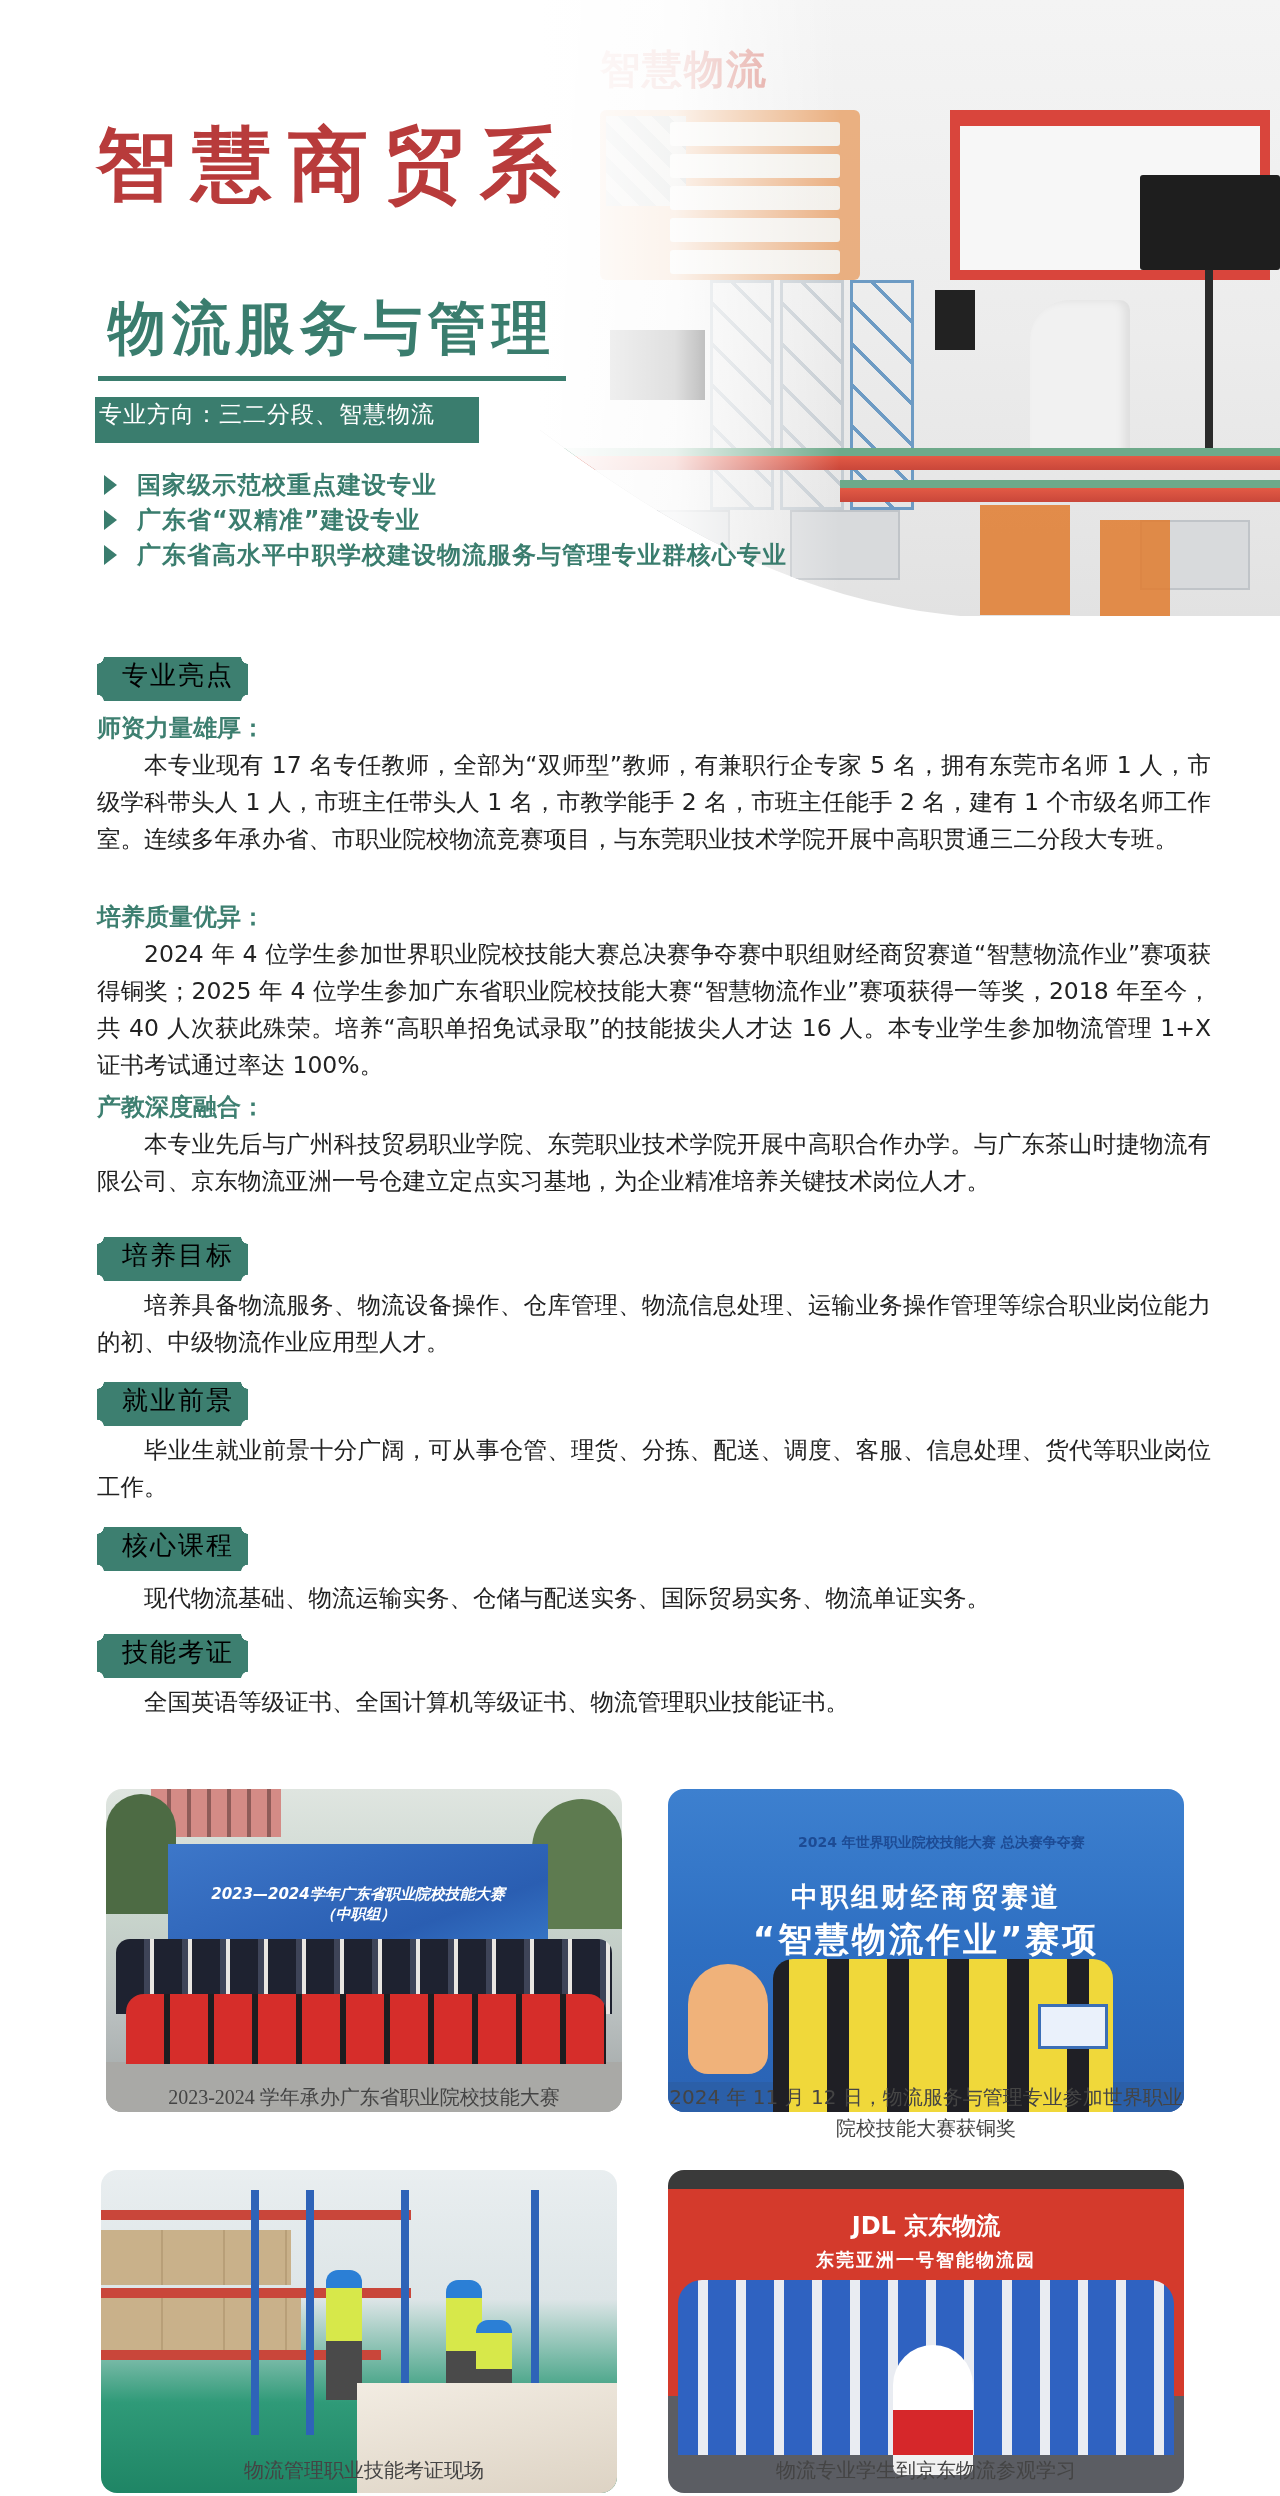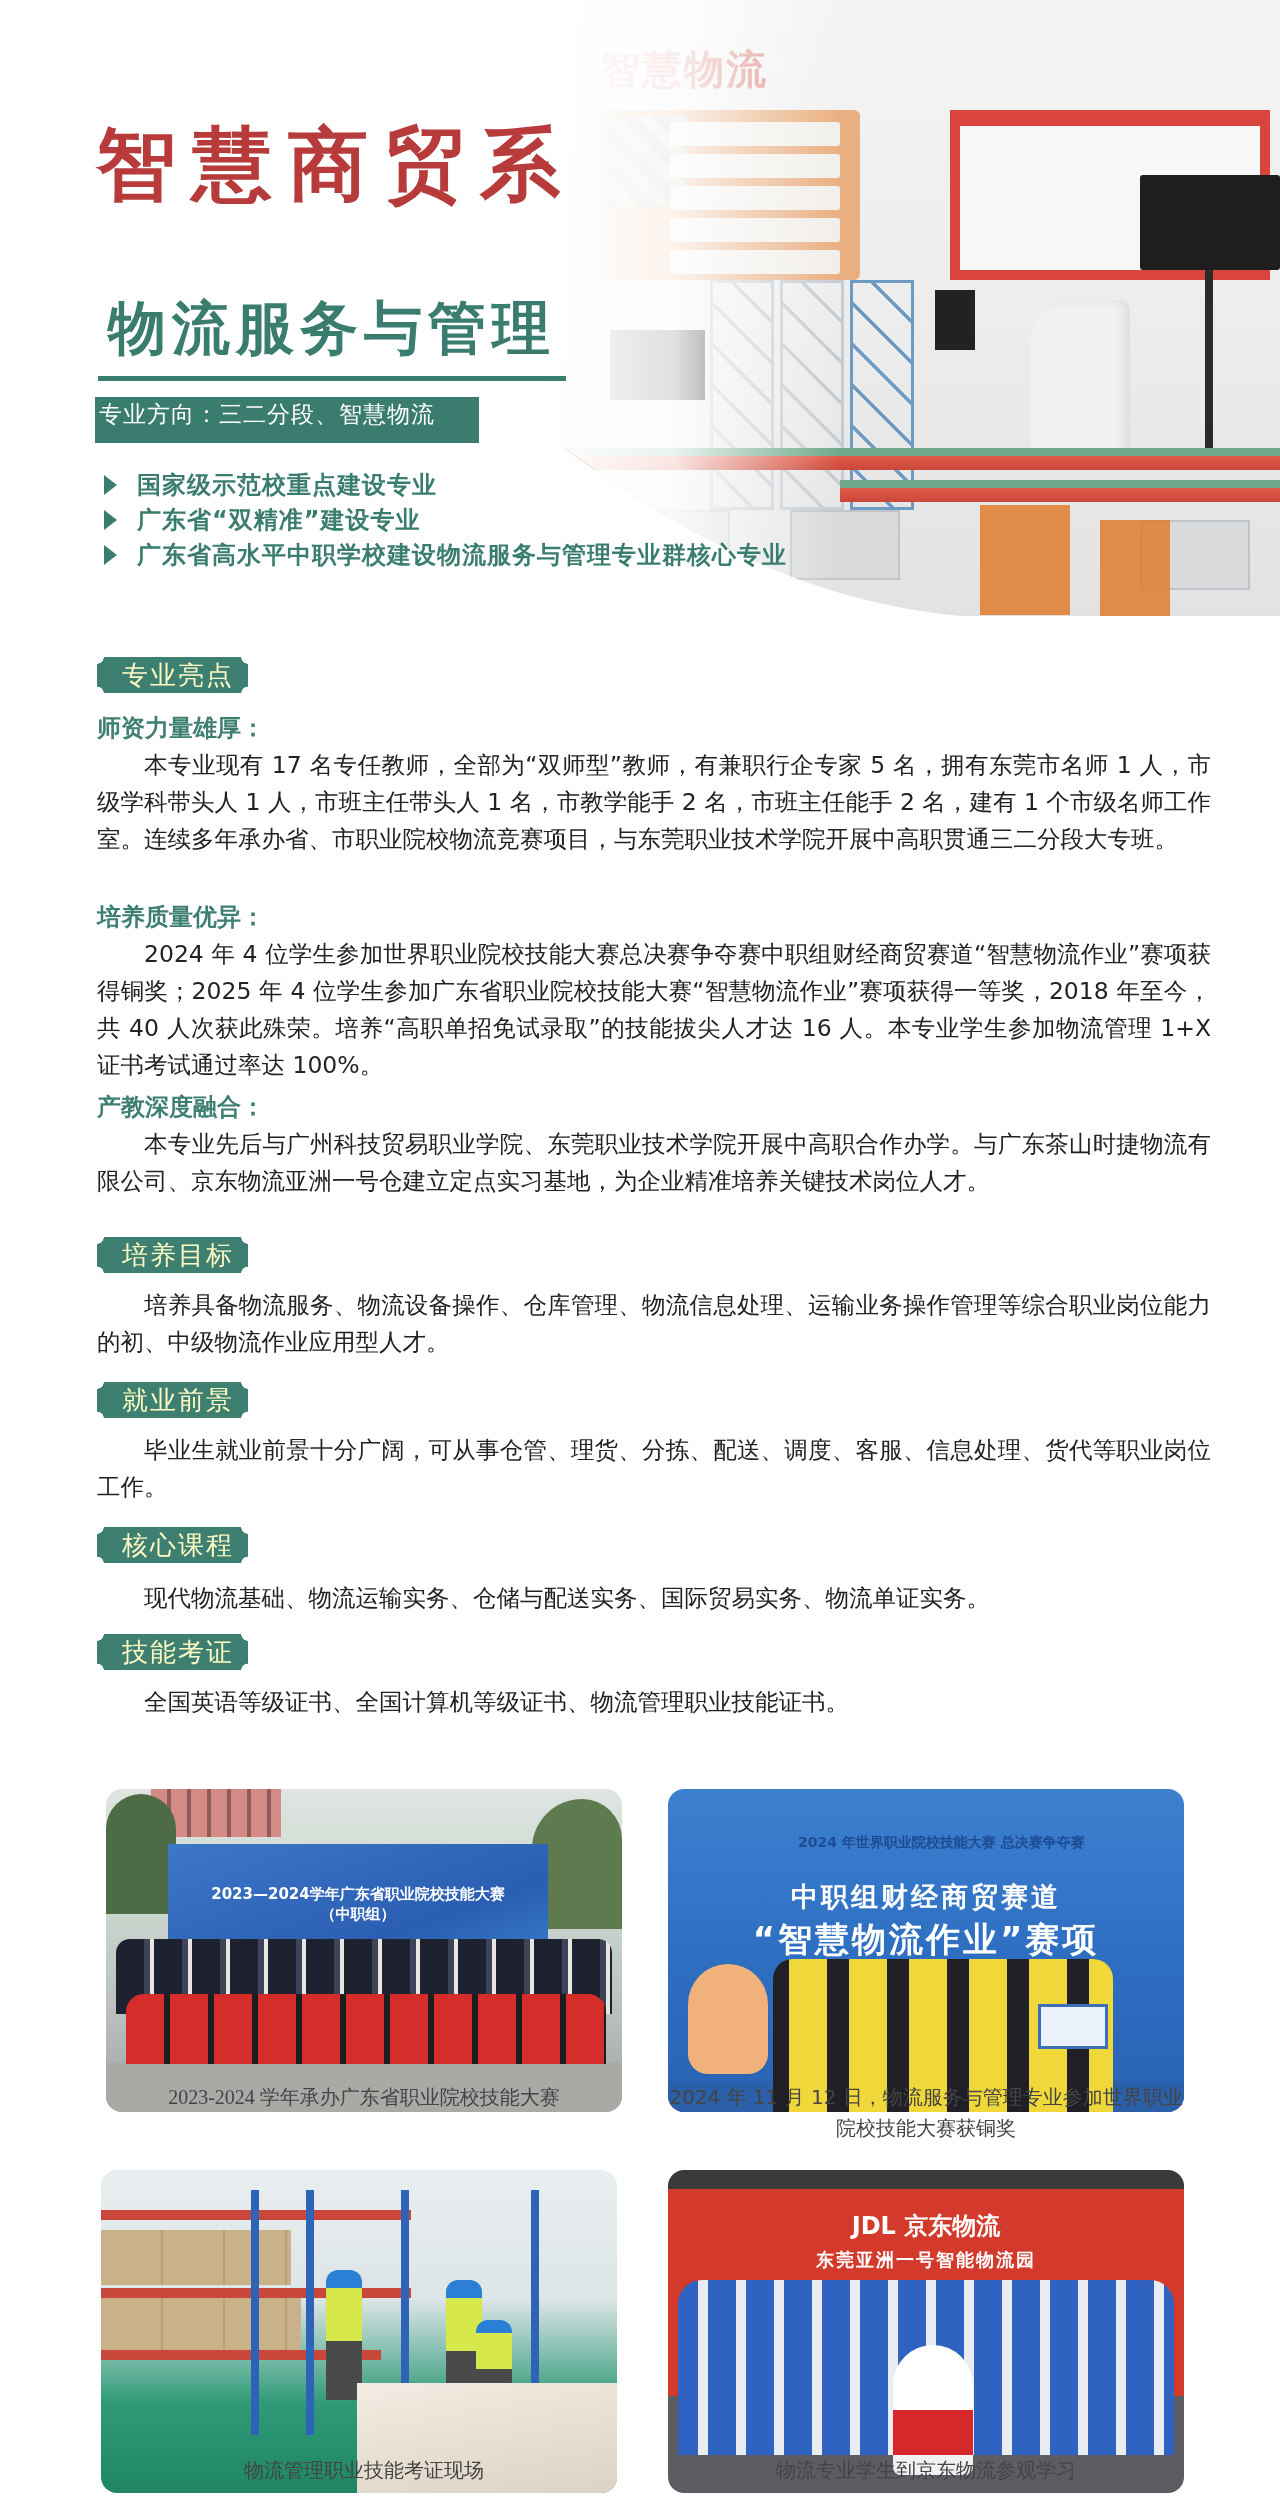--- a/index.html
+++ b/index.html
@@ -50,22 +50,22 @@
     position: absolute; left: 95px; top: 397px; width: 384px; height: 46px; z-index: 10;
     background: #3a7d6e; color: #fff; font-size: 23px; line-height: 34px; padding-left: 4px; letter-spacing: 1px;
   }
   .feature-list { position: absolute; left: 104px; top: 467px; z-index: 10; list-style: none; }
   .feature-list li { height: 35px; display: flex; align-items: center; }
   .tri { width: 0; height: 0; border-top: 10px solid transparent; border-bottom: 10px solid transparent; border-left: 13px solid #3a7d6e; margin-right: 20px; }
   .feature-text { font-size: 24px; color: #3a7d6e; font-weight: bold; letter-spacing: 1px; white-space: nowrap; }
 
   
   .badge {
-    position: absolute; left: 97px; width: 151px; height: 36px;
-    background: #3d7f70; color: #fef9c3; font-size: 26px; line-height: 36px; text-align: center; letter-spacing: 2px;
+    position: absolute; left: 97px; width: 151px; height: 44px;
+    background: #3d7f70; color: #000000; font-size: 26px; line-height: 36px; text-align: center; letter-spacing: 2px;
     -webkit-mask:
       radial-gradient(circle 7px at 0 0, transparent 6.5px, #000 7px) top left,
       radial-gradient(circle 7px at 100% 0, transparent 6.5px, #000 7px) top right,
       radial-gradient(circle 7px at 0 100%, transparent 6.5px, #000 7px) bottom left,
       radial-gradient(circle 7px at 100% 100%, transparent 6.5px, #000 7px) bottom right;
     -webkit-mask-size: 51% 51%; -webkit-mask-repeat: no-repeat;
     mask:
       radial-gradient(circle 7px at 0 0, transparent 6.5px, #000 7px) top left,
       radial-gradient(circle 7px at 100% 0, transparent 6.5px, #000 7px) top right,
       radial-gradient(circle 7px at 0 100%, transparent 6.5px, #000 7px) bottom left,
@@ -76,21 +76,21 @@
   .para {
     position: absolute; left: 97px; width: 1114px;
     font-size: 23.5px; line-height: 37px; color: #222; text-indent: 2em; text-align: justify;
   }
 
   
   .photo { position: absolute; width: 516px; height: 323px; border-radius: 16px; overflow: hidden; margin-top: 38px; }
   .caption { position: absolute; width: 560px; text-align: center; font-size: 20px; line-height: 31px; color: #444; }
 
   
-  .p1 { left: 106px; top: 1751px; background: linear-gradient(180deg, #dfe5e0 0%, #c8d4cc 40%, #b9bfbf 70%, #9ea3a3 100%); }
+  .p1 { left: 106px; top: 1751px; background: linear-gradient(180deg, #dfe5e0 0%, #c8d4cc 40%, #b9bfbf 70%, #9ea3a3 100%); font-style: italic; }
   .p1 .building { position:absolute; left:45px; top:0; width:130px; height:48px; background: repeating-linear-gradient(90deg,#d48b86 0 16px,#8f5c59 16px 20px); }
   .p1 .tree-l { position:absolute; left:0; top:5px; width:70px; height:120px; background:#4d6b44; border-radius: 40px 40px 0 0; }
   .p1 .tree-r { position:absolute; right:0; top:10px; width:90px; height:130px; background:#5e7b50; border-radius: 50px 40px 0 0; }
   .p1 .board { position:absolute; left:62px; top:55px; width:380px; height:150px; background: linear-gradient(160deg,#3d77c9,#2a5eb2 60%,#3f86d4); }
   .p1 .board-text { position:absolute; left:0; width:100%; top:40px; text-align:center; color:#fff; font-weight:bold; font-size:15px; line-height:20px; }
   .p1 .people-back { position:absolute; left:10px; top:150px; width:496px; height:75px; background: repeating-linear-gradient(90deg,#1e2230 0 28px,#3e4458 28px 34px,#e9e6e2 34px 38px); border-radius: 14px 14px 0 0; }
   .p1 .people-front { position:absolute; left:20px; top:205px; width:480px; height:70px; background: repeating-linear-gradient(90deg,#d62d2a 0 38px,#1d1d20 38px 44px); border-radius: 18px 18px 0 0; }
   .p1 .ground { position:absolute; left:0; bottom:0; width:100%; height:50px; background:#a9a9a6; }
 
   

